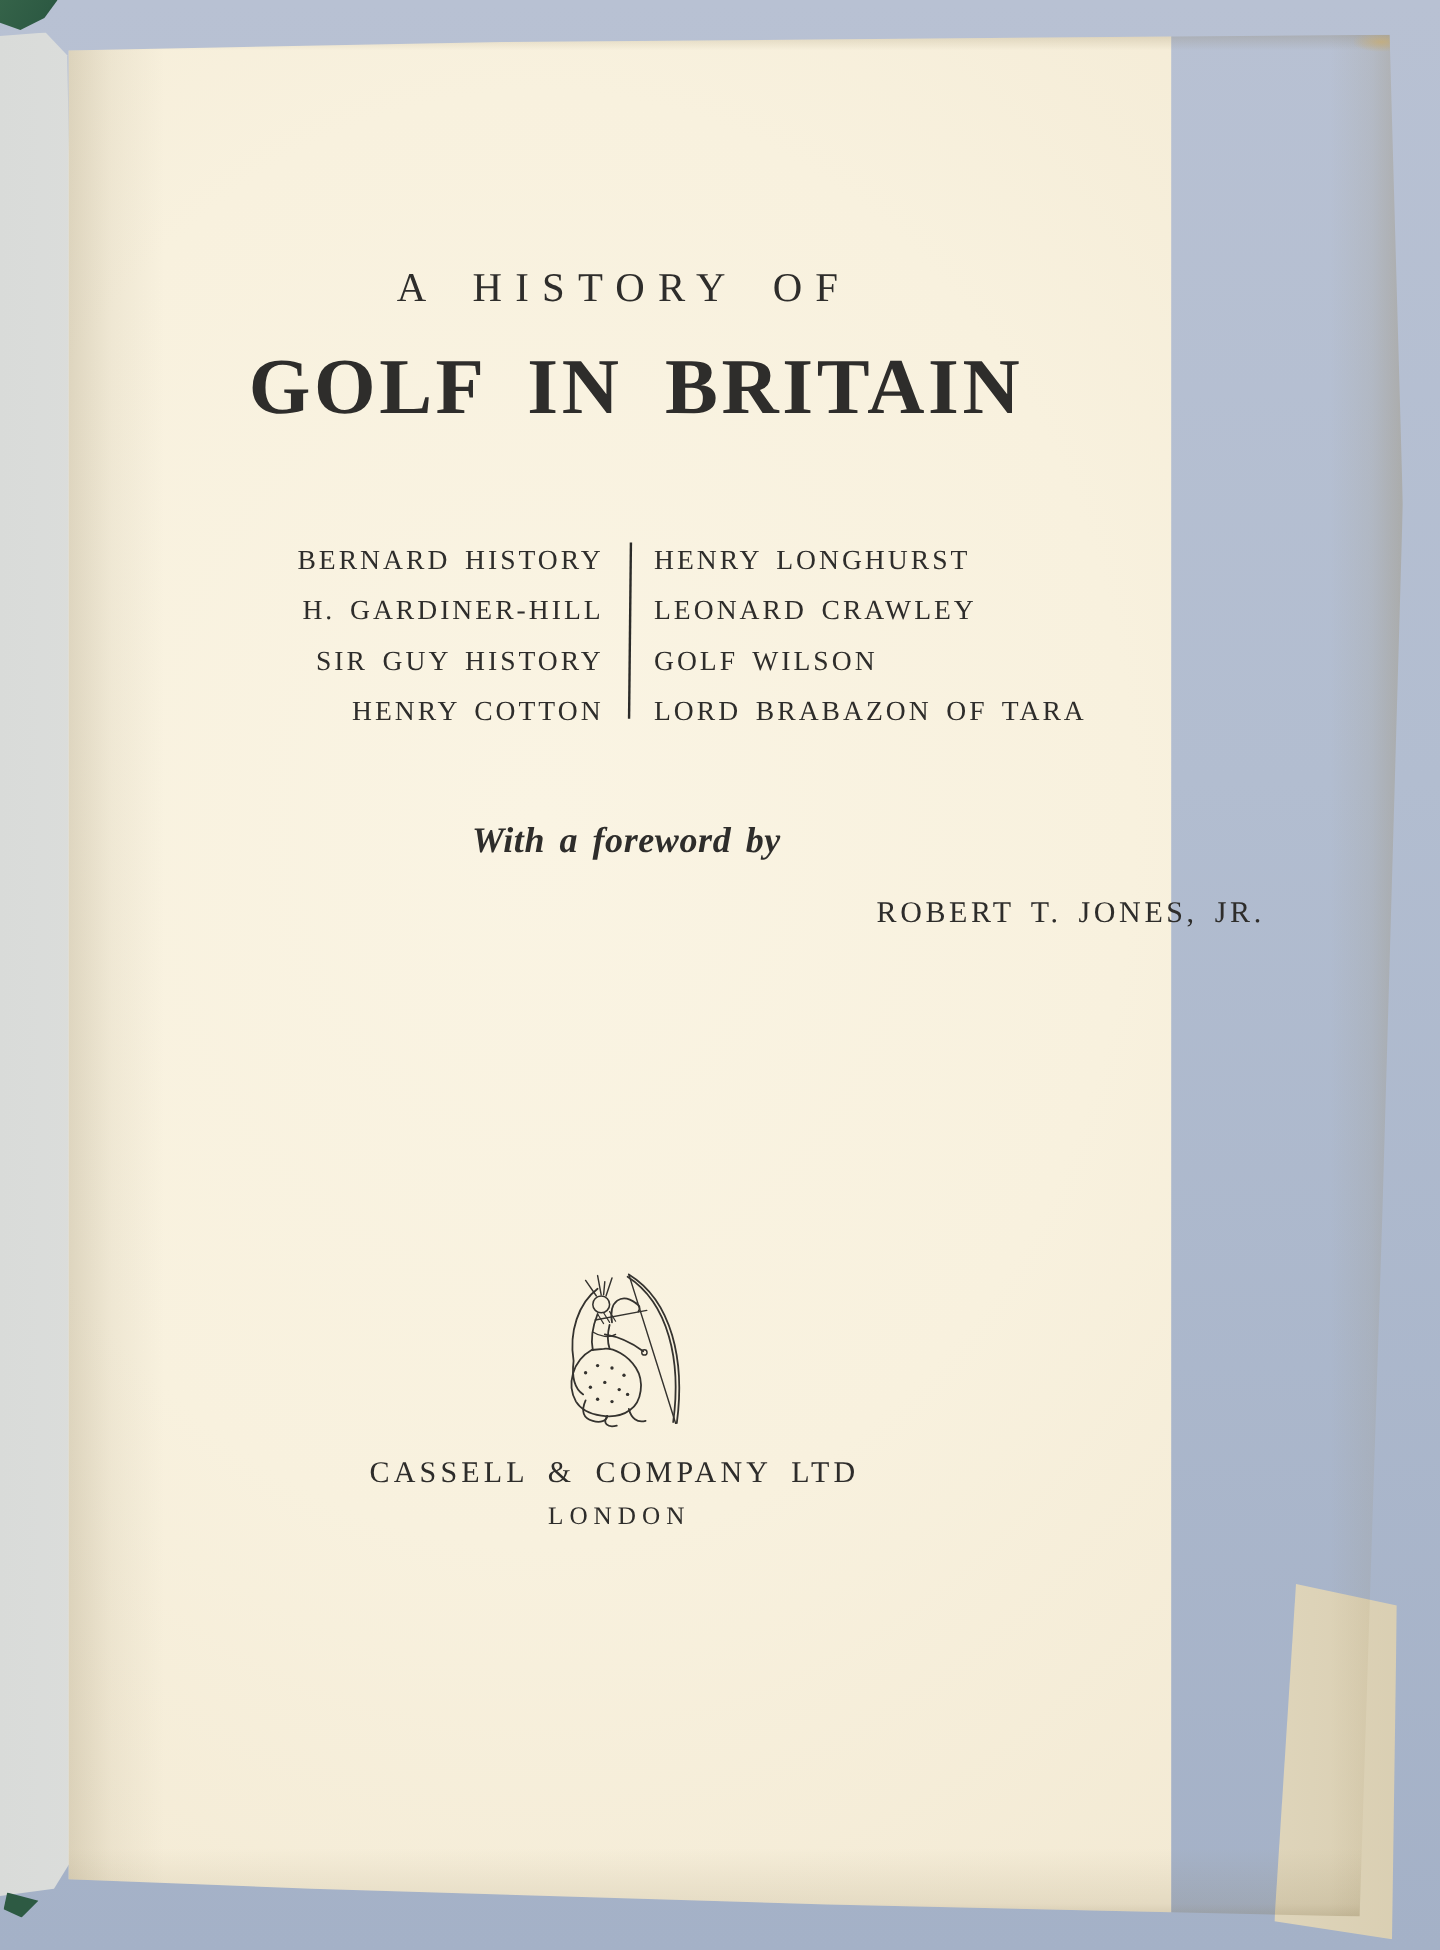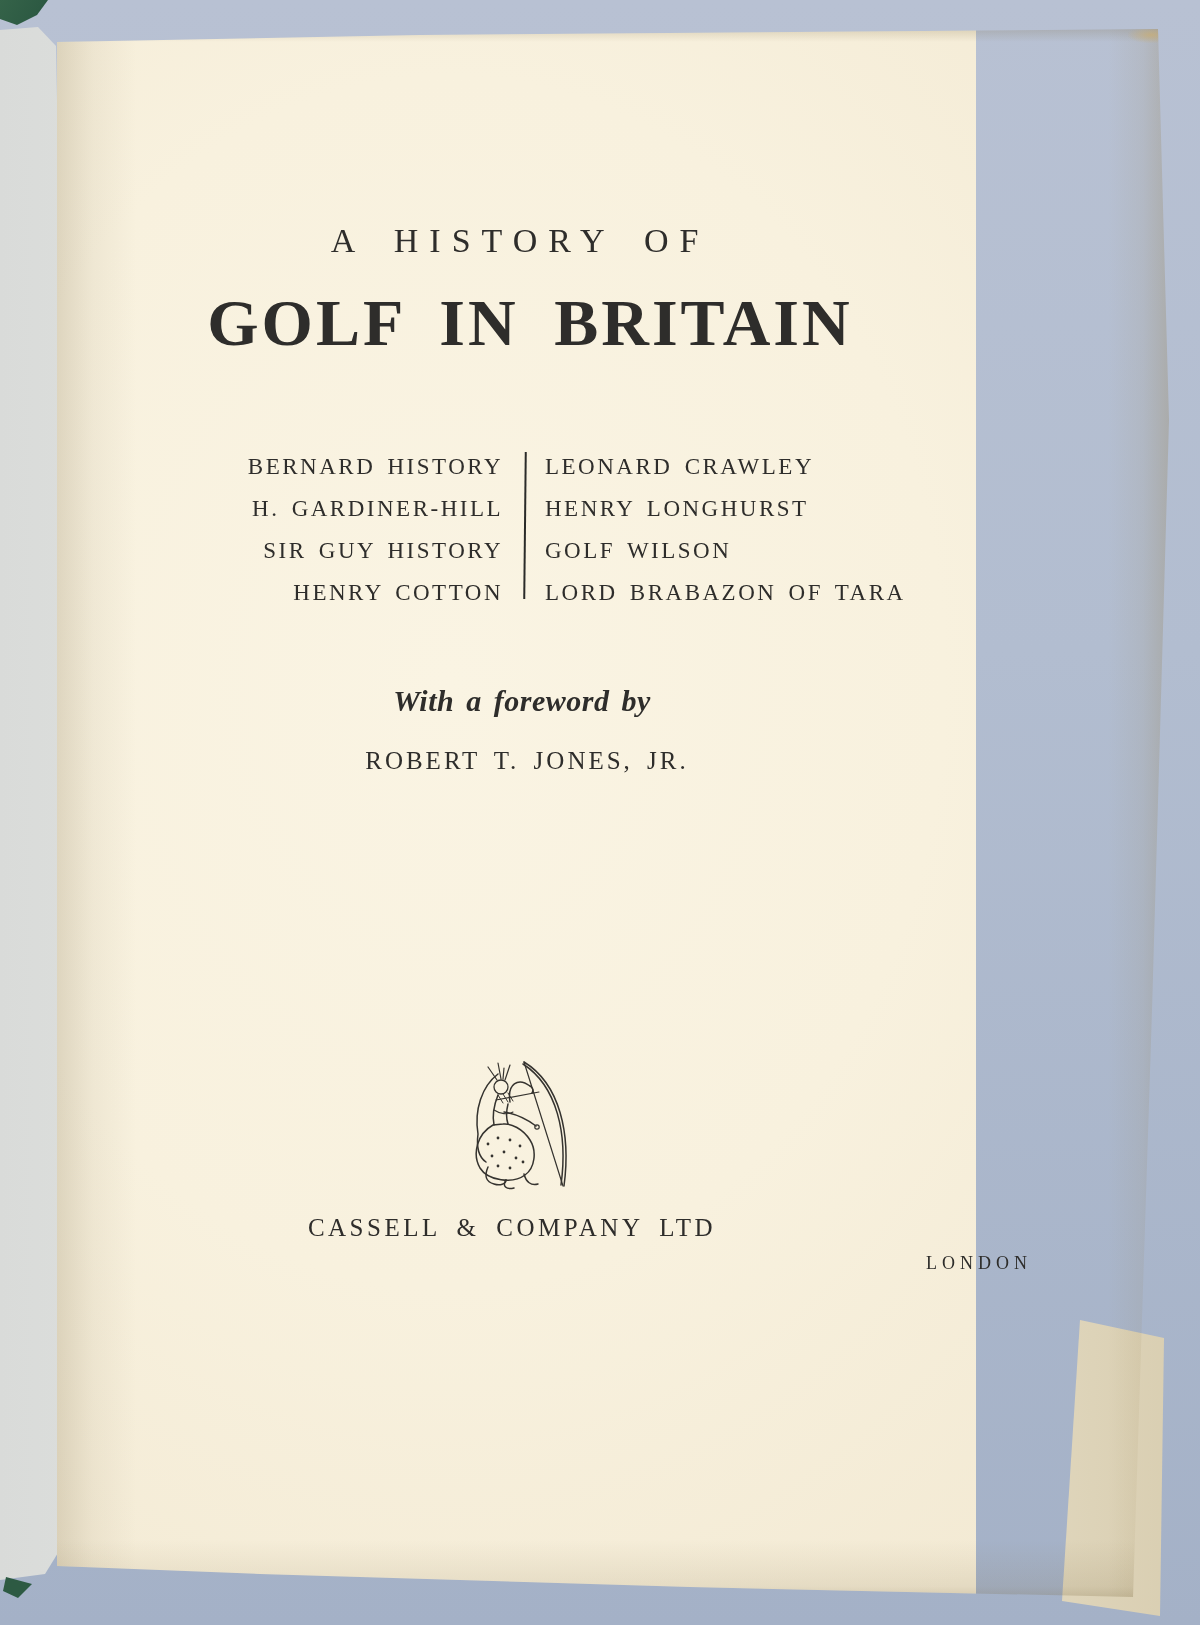--- a/index.html
+++ b/index.html
@@ -80,30 +80,30 @@
   .authors-divider{
     position:absolute;left:524px;top:452px;width:2px;height:147px;
     background:#2b2b29;transform:rotate(.6deg);
   }
   .foreword-intro{
     left:0;top:682px;width:1044px;
     font-style:italic;font-size:30px;line-height:38px;letter-spacing:.5px;word-spacing:4px;font-weight:bold;
   }
   .foreword-author{
     left:0;top:744px;width:1054px;
-    font-size:25px;line-height:34px;letter-spacing:3px;word-spacing:5px;
+    font-size:25px;line-height:34px;letter-spacing:3px;word-spacing:5px;text-align:right;
   }
   .colophon{position:absolute;left:468px;top:1054px;width:104px;height:140px;}
   .publisher-name{
     left:0;top:1210px;width:1024px;
     font-size:25px;line-height:36px;letter-spacing:3.5px;word-spacing:7px;
   }
   .publisher-city{
     left:0;top:1248px;width:1032px;
-    font-size:18px;line-height:30px;letter-spacing:5px;text-align:right;
+    font-size:21px;line-height:30px;letter-spacing:5px;
   }
 </style>
 </head>
 <body>
 
 <div class="stage">
 
   <div class="facing-page"></div>
   <div class="cover-green-top"></div>
   <div class="cover-green-bottom"></div>
@@ -120,22 +120,22 @@
     <div class="tx main-title">GOLF IN BRITAIN</div>
 
     <div class="authors-left">
       <div>BERNARD HISTORY</div>
       <div>H. GARDINER-HILL</div>
       <div>SIR GUY HISTORY</div>
       <div>HENRY COTTON</div>
     </div>
     <div class="authors-divider"></div>
     <div class="authors-right">
+      <div>HENRY LONGHURST</div>
       <div>LEONARD CRAWLEY</div>
-      <div>HENRY LONGHURST</div>
       <div>GOLF WILSON</div>
       <div>LORD BRABAZON OF TARA</div>
     </div>
 
     <div class="tx foreword-intro">With a foreword by</div>
     <div class="tx foreword-author">ROBERT T. JONES, JR.</div>
 
     <svg class="colophon" viewBox="0 0 104 140" fill="none" stroke="#35332f" stroke-width="1.5" stroke-linecap="round">
 
       <path d="M56,8 C92,30 103,80 96,132"></path>

